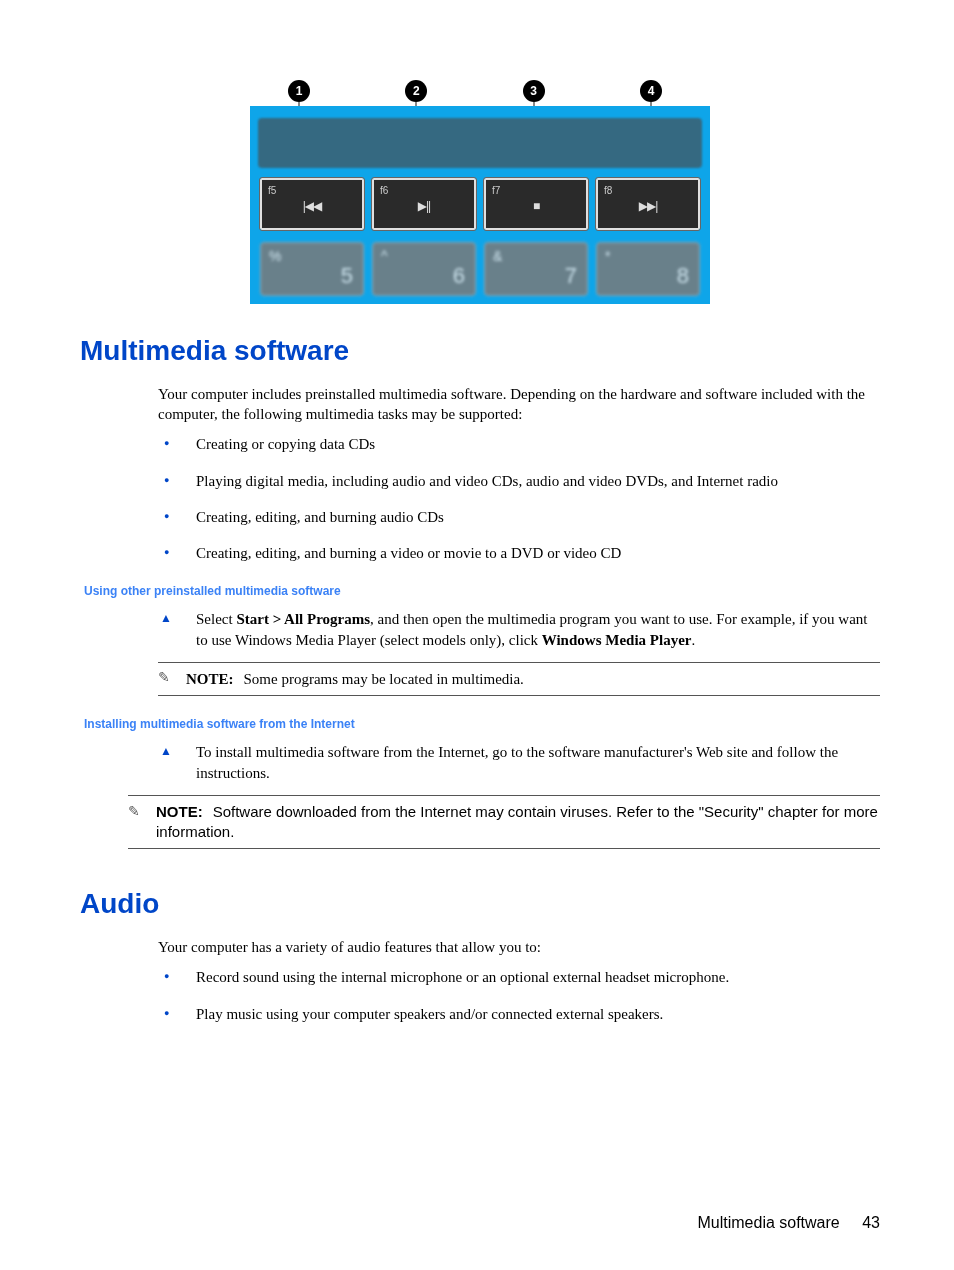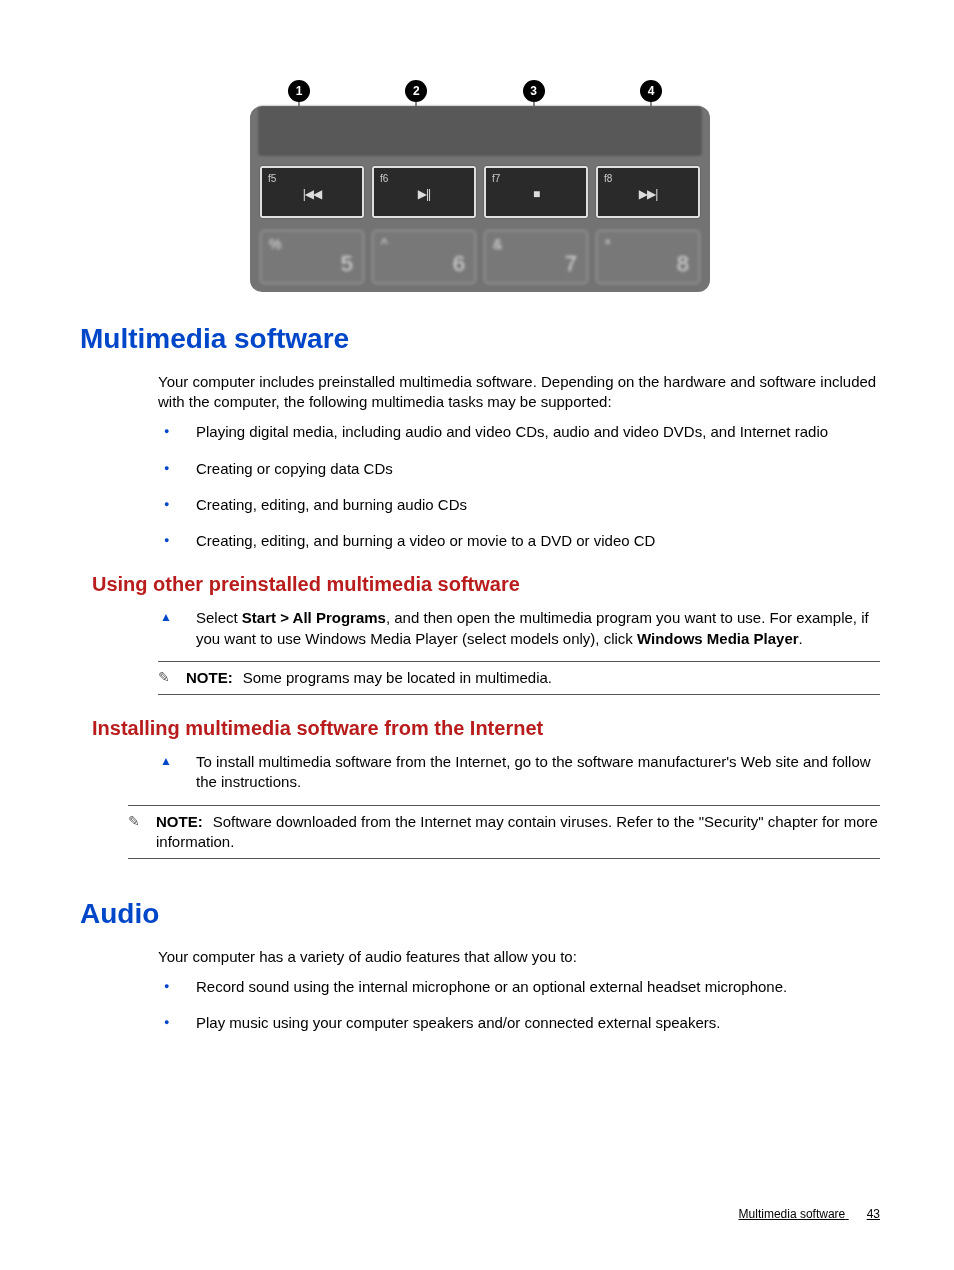--- a/index.html
+++ b/index.html
@@ -41,23 +41,23 @@
     content: "";
     position: absolute;
     top: 22px;
     left: 50%;
     width: 2px;
     height: 36px;
     background: #888;
     transform: translateX(-50%);
   }
   .kb-body {
-    background: #737373;
-    border-radius: 12px;
-    padding: 0 8px 8px 8px;
+    background: #0ea5e9;
+    border-radius: 0;
+    padding: 12px 8px 8px 8px;
     position: relative;
   }
   .kb-strip {
     height: 50px;
     background: #4a4a4a;
     border-radius: 4px;
     margin-bottom: 10px;
     opacity: 0.65;
     filter: blur(1px);
   }
@@ -111,26 +111,26 @@
   .num-sym { position: absolute; top: 4px; left: 8px; font-size: 14px; }
   .num-dig { position: absolute; bottom: 4px; right: 10px; font-size: 22px; font-weight: 300; }
 
   h1.section {
     color: #0046c8;
     font-size: 28px;
     font-weight: bold;
     margin: 8px 0 14px 0;
   }
   h2.subsection {
-    color: #b91c1c;
-    font-size: 20px;
-    font-weight: bold;
-    margin: 20px 0 10px 12px;
-  }
-  .body-block { margin-left: 78px; }
+    color: #3b82f6;
+    font-size: 12px;
+    font-weight: bold;
+    margin: 20px 0 10px 4px;
+  }
+  .body-block { margin-left: 78px; font-family: Liberation Serif, serif; }
   p.para { margin-bottom: 10px; }
   ul.bullets {
     list-style: none;
     padding: 0;
     margin: 10px 0 14px 0;
   }
   ul.bullets li {
     position: relative;
     padding-left: 38px;
     margin-bottom: 16px;
@@ -169,24 +169,23 @@
     top: 6px;
     font-size: 14px;
     color: #555;
   }
   .note-label {
     font-weight: bold;
     margin-right: 10px;
   }
   .footer {
     position: absolute;
-    bottom: 48px;
+    bottom: 36px;
     right: 74px;
-    font-size: 12px;
-    text-decoration: underline;
+    font-size: 16px;
   }
   .footer .pg { margin-left: 18px; }
   strong { font-weight: bold; }
 </style>
 </head>
 <body>
 
 <div class="keyboard-figure">
   <div class="callouts">
     <div class="callout">1</div>
@@ -232,22 +231,22 @@
         <span class="num-dig">8</span>
       </div>
     </div>
   </div>
 </div>
 
 <h1 class="section">Multimedia software</h1>
 <div class="body-block">
   <p class="para">Your computer includes preinstalled multimedia software. Depending on the hardware and software included with the computer, the following multimedia tasks may be supported:</p>
   <ul class="bullets">
+    <li>Creating or copying data CDs</li>
     <li>Playing digital media, including audio and video CDs, audio and video DVDs, and Internet radio</li>
-    <li>Creating or copying data CDs</li>
     <li>Creating, editing, and burning audio CDs</li>
     <li>Creating, editing, and burning a video or movie to a DVD or video CD</li>
   </ul>
 </div>
 
 <h2 class="subsection">Using other preinstalled multimedia software</h2>
 <div class="body-block">
   <div class="tri-item">
     <span>Select </span><strong>Start &gt; All Programs</strong><span>, and then open the multimedia program you want to use. For example, if you want to use Windows Media Player (select models only), click </span><strong>Windows Media Player</strong><span>.</span>
   </div>

